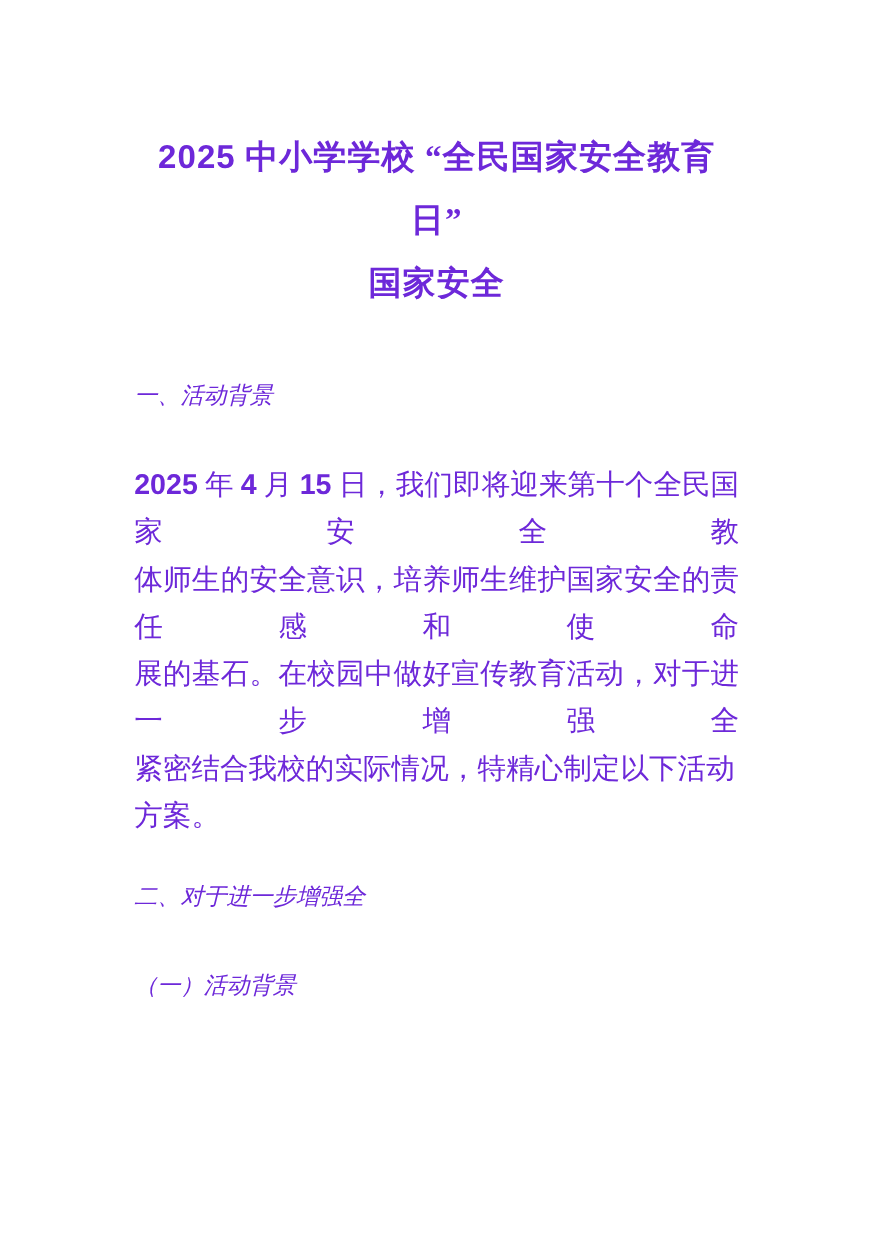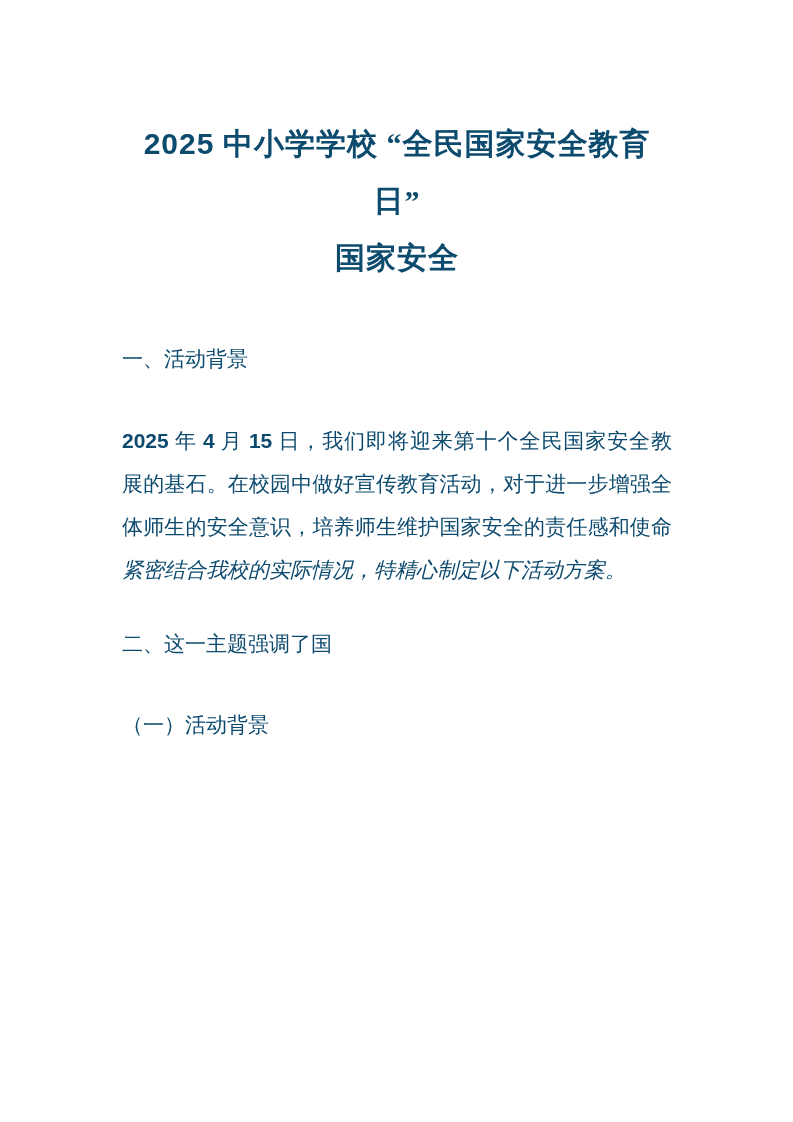--- a/index.html
+++ b/index.html
@@ -7,77 +7,77 @@
     padding: 0;
     background: #ffffff;
   }
   .page {
     position: relative;
     width: 793px;
     height: 1122px;
     box-sizing: border-box;
     padding: 115px 121px 0 122px;
     background: #ffffff;
-    color: #0c4a6e;
+    color: #6d28d9;
     font-family: "Liberation Serif", "DejaVu Serif", serif;
     overflow: hidden;
   }
   .title {
     text-align: center;
     font-size: 30px;
     line-height: 57px;
     font-weight: 700;
     letter-spacing: 1px;
   }
   .heading {
     font-size: 21px;
     line-height: 43px;
     font-weight: 400;
+    font-style: italic;
   }
   .heading.h1a { margin-top: 52px; }
   .heading.h2a { margin-top: 31px; }
   .heading.sub { margin-top: 38px; }
   .para {
-    font-size: 21px;
+    font-size: 26px;
     line-height: 43px;
   }
   .para.p1 { margin-top: 38px; }
   .para.p2 { margin-top: 44px; }
   .line {
     text-align: justify;
     text-align-last: justify;
     text-justify: inter-character;
   }
   .line.last {
     text-align: left;
     text-align-last: left;
-    font-style: italic;
   }
   b.num {
     font-family: "Liberation Sans", "DejaVu Sans", sans-serif;
     font-weight: 700;
   }
 </style>
 </head>
 <body>
 
 <div class="page">
 
   <div class="title">
     <div class="title-line"><b class="num">2025</b> 中小学学校 “全民国家安全教育日”</div>
     <div class="title-line">国家安全</div>
   </div>
 
   <div class="heading h1a">一、活动背景</div>
 
   <div class="para p1">
     <div class="line"><b class="num">2025</b> 年 <b class="num">4</b> 月 <b class="num">15</b> 日，我们即将迎来第十个全民国家安全教</div>
+    <div class="line">体师生的安全意识，培养师生维护国家安全的责任感和使命</div>
     <div class="line">展的基石。在校园中做好宣传教育活动，对于进一步增强全</div>
-    <div class="line">体师生的安全意识，培养师生维护国家安全的责任感和使命</div>
     <div class="line last">紧密结合我校的实际情况，特精心制定以下活动方案。</div>
   </div>
 
-  <div class="heading h2a">二、这一主题强调了国</div>
+  <div class="heading h2a">二、对于进一步增强全</div>
 
   <div class="heading sub">（一）活动背景</div>
 
 
 </div>
 
 </body></html>

